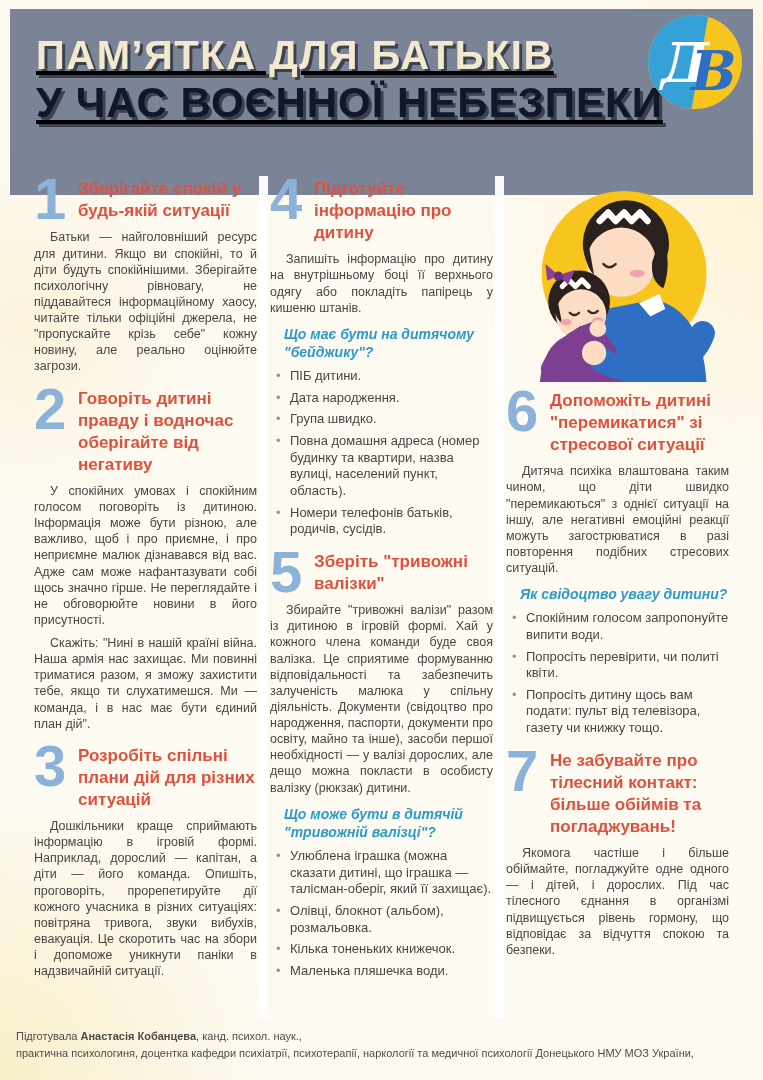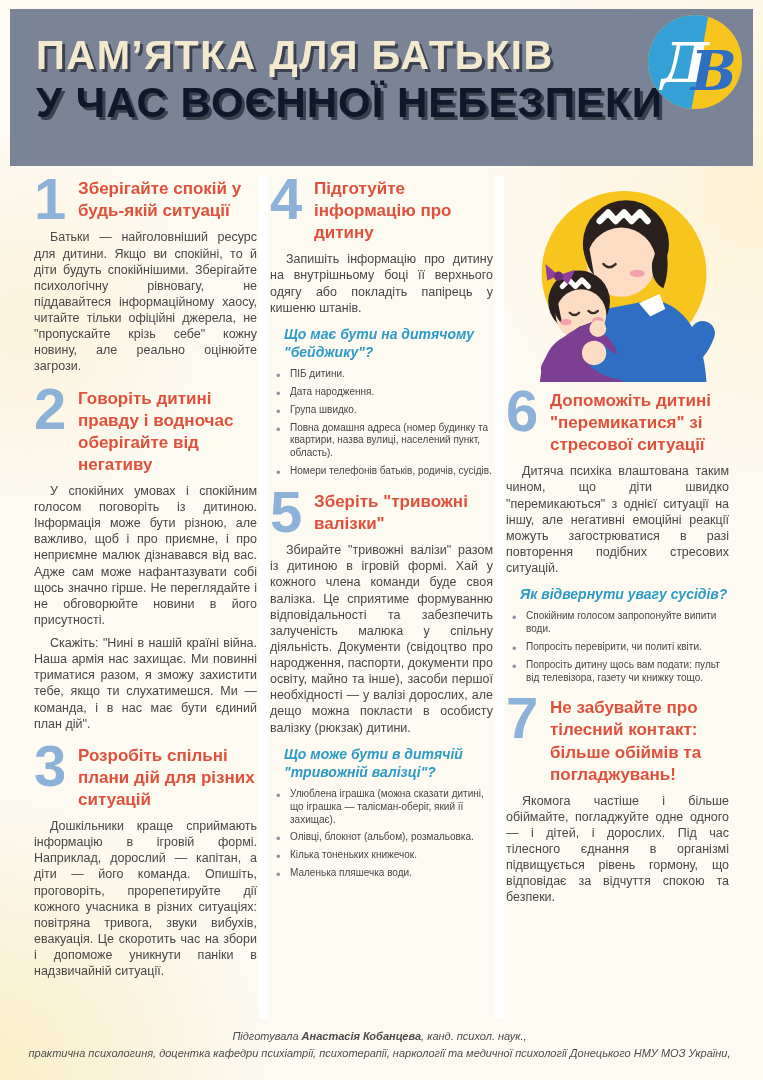--- a/index.html
+++ b/index.html
@@ -5,22 +5,22 @@
   html,body{margin:0;padding:0;}
   body{width:763px;height:1080px;overflow:hidden;background:#fff;
        font-family:"Liberation Sans","DejaVu Sans",sans-serif;}
   .page{position:relative;width:763px;height:1080px;overflow:hidden;
         background:
           radial-gradient(circle at -2% 100%, #f8eec6 0, rgba(248,238,198,0) 22%),
           radial-gradient(circle at 100% 18%, #fdf3d6 0, rgba(253,243,214,0) 26%),
           radial-gradient(circle at 3% 30%, #fbf3da 0, rgba(251,243,218,0) 18%),
           #fdfaf2;}
   
-  .header{position:absolute;top:9px;left:10px;right:10px;height:157px;
-          background:#7b8497;padding:24px 0 12px 26px;box-sizing:border-box;}
+  .header{position:absolute;top:9px;left:10px;right:10px;height:186px;
+          background:#7b8497;padding:24px 0 12px 26px;box-sizing:border-box;text-decoration:underline;}
   .title-l1{font-size:40px;font-weight:bold;letter-spacing:1.5px;color:#f3e9cf;
             text-shadow:3px 3px 0 #3c4150;line-height:1.1;white-space:nowrap;}
   .title-l2{font-size:42px;font-weight:bold;letter-spacing:1px;color:#0f172a;
             text-shadow:3px 3px 0 #3c4150;line-height:1.25;white-space:nowrap;}
   .logo{position:absolute;top:3px;right:8px;width:100px;height:100px;}
   
   .content{position:absolute;top:172px;left:12px;right:12px;bottom:62px;
            display:flex;padding:4px 22px 0;gap:0;}
   .col{flex:1 1 0;min-width:0;}
   .divider{flex:0 0 9px;background:rgba(255,255,255,0.95);margin:0 2px;}
@@ -29,27 +29,27 @@
   .num{flex:0 0 44px;font-size:58px;font-weight:bold;color:#8cb2da;
        line-height:0.8;letter-spacing:-2px;}
   .sec-title{margin:2px 0 0;font-size:17px;font-weight:bold;color:#df513c;
              line-height:1.3;}
   .body-p{margin:0 0 7px;font-size:12.5px;line-height:1.29;color:#474747;
           text-align:justify;text-indent:16px;}
   .subhead{margin:9px 0 7px 14px;font-size:14px;font-weight:bold;font-style:italic;
            color:#2d9bc6;line-height:1.3;}
   ul.bullets{list-style:none;margin:0 0 6px;padding:0 0 0 6px;}
   ul.bullets li{position:relative;padding-left:14px;margin-bottom:5px;
-                font-size:10px;line-height:1.28;color:#474747;}
+                font-size:13px;line-height:1.28;color:#474747;}
   ul.bullets li::before{content:"•";position:absolute;left:0;top:0;
                         color:#8b97a6;font-size:13px;}
   .illu{width:100%;height:206px;display:block;margin:0 0 6px;}
   
-  .footer{position:absolute;left:16px;right:20px;bottom:18px;text-align:center;
-          font-size:11px;font-style:italic;color:#4c4c4c;line-height:1.55;}
+  .footer{position:absolute;left:16px;right:20px;bottom:18px;text-align:left;
+          font-size:11px;color:#4c4c4c;line-height:1.55;}
   .footer .name{font-weight:bold;}
 </style>
 </head>
 <body>
 
 <div class="page">
 
   <header class="header">
     <div class="title-l1">ПАМ’ЯТКА ДЛЯ БАТЬКІВ</div>
     <div class="title-l2">У ЧАС ВОЄННОЇ НЕБЕЗПЕКИ</div>
@@ -171,21 +171,21 @@
         <path d="M42 206 Q56 176 92 164" fill="none" stroke="#7c3f92" stroke-width="18" stroke-linecap="round"></path>
         <circle cx="94" cy="163" r="9" fill="#fcdcc2"></circle>
       </svg>
 
       <section class="sec">
         <div class="sec-head">
           <div class="num">6</div>
           <h2 class="sec-title">Допоможіть дитині "перемикатися" зі стресової ситуації</h2>
         </div>
         <p class="body-p">Дитяча психіка влаштована таким чином, що діти швидко "перемикаються" з однієї ситуації на іншу, але негативні емоційні реакції можуть загострюватися в разі повторення подібних стресових ситуацій.</p>
-        <h3 class="subhead">Як відвернути увагу сусідів?</h3>
+        <h3 class="subhead">Як свідоцтво увагу дитини?</h3>
         <ul class="bullets">
           <li>Спокійним голосом запропонуйте випити води.</li>
           <li>Попросіть перевірити, чи политі квіти.</li>
           <li>Попросіть дитину щось вам подати: пульт від телевізора, газету чи книжку тощо.</li>
         </ul>
       </section>
 
       <section class="sec">
         <div class="sec-head">
           <div class="num">7</div>

